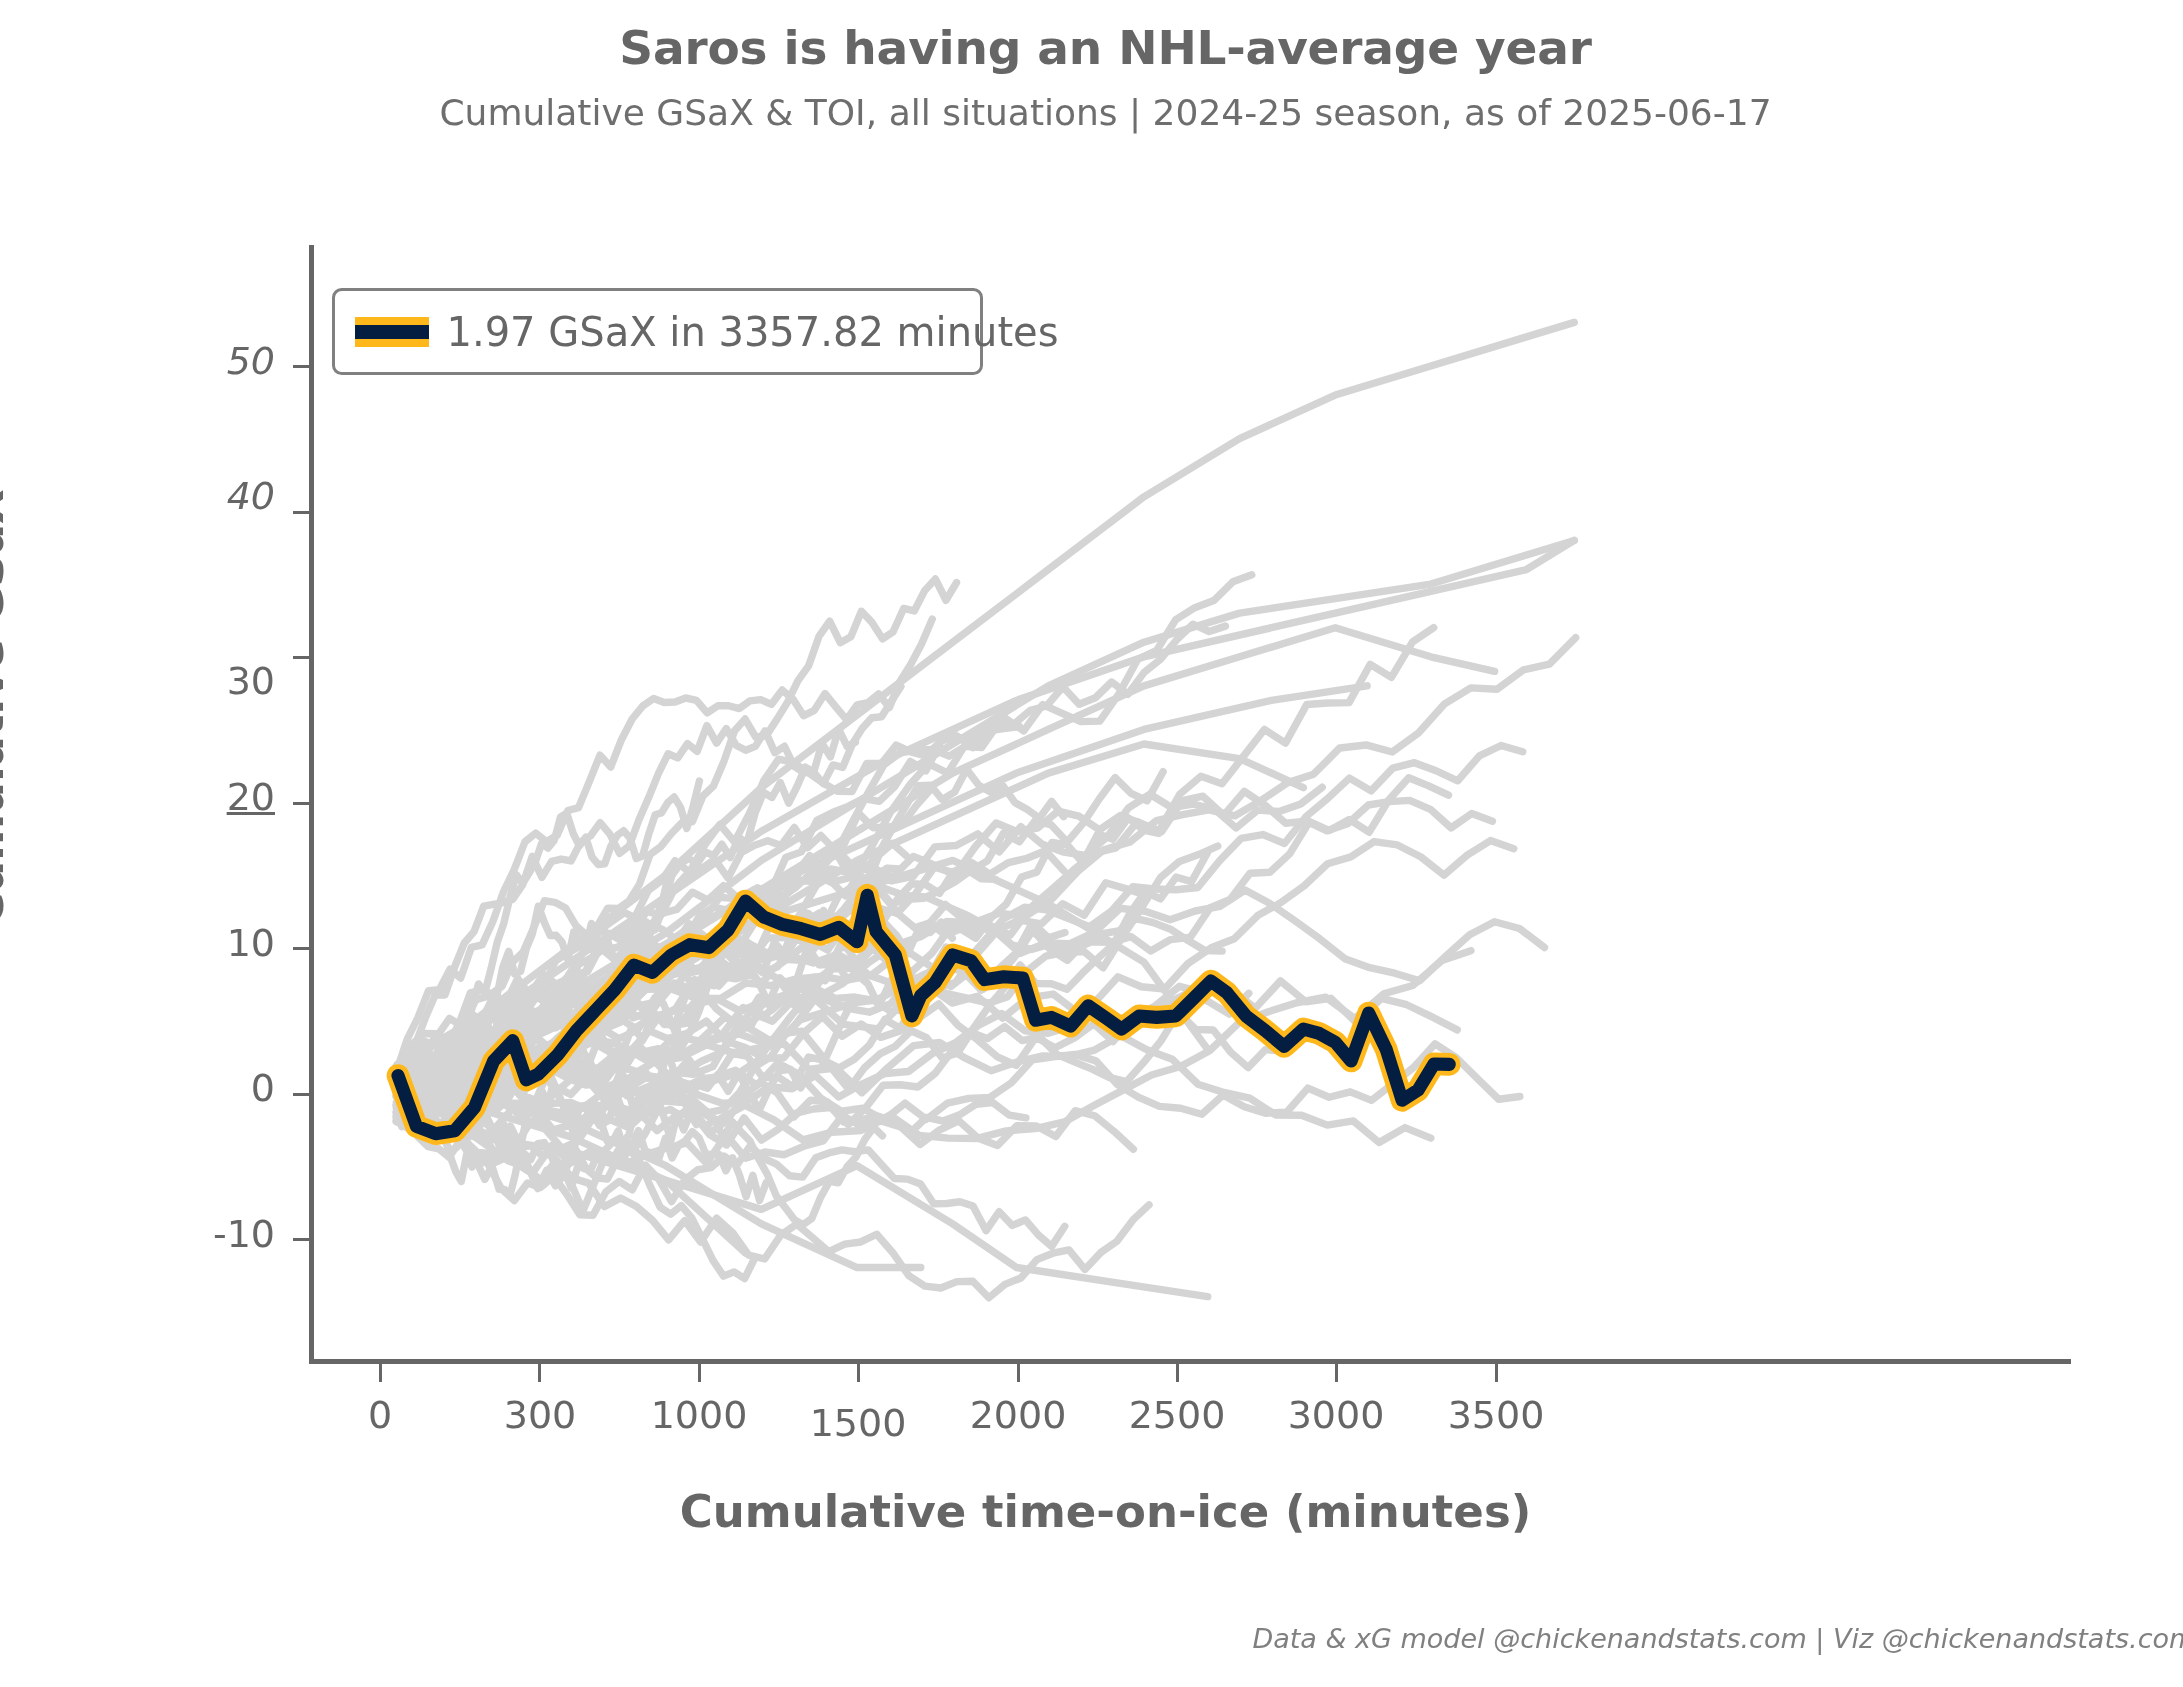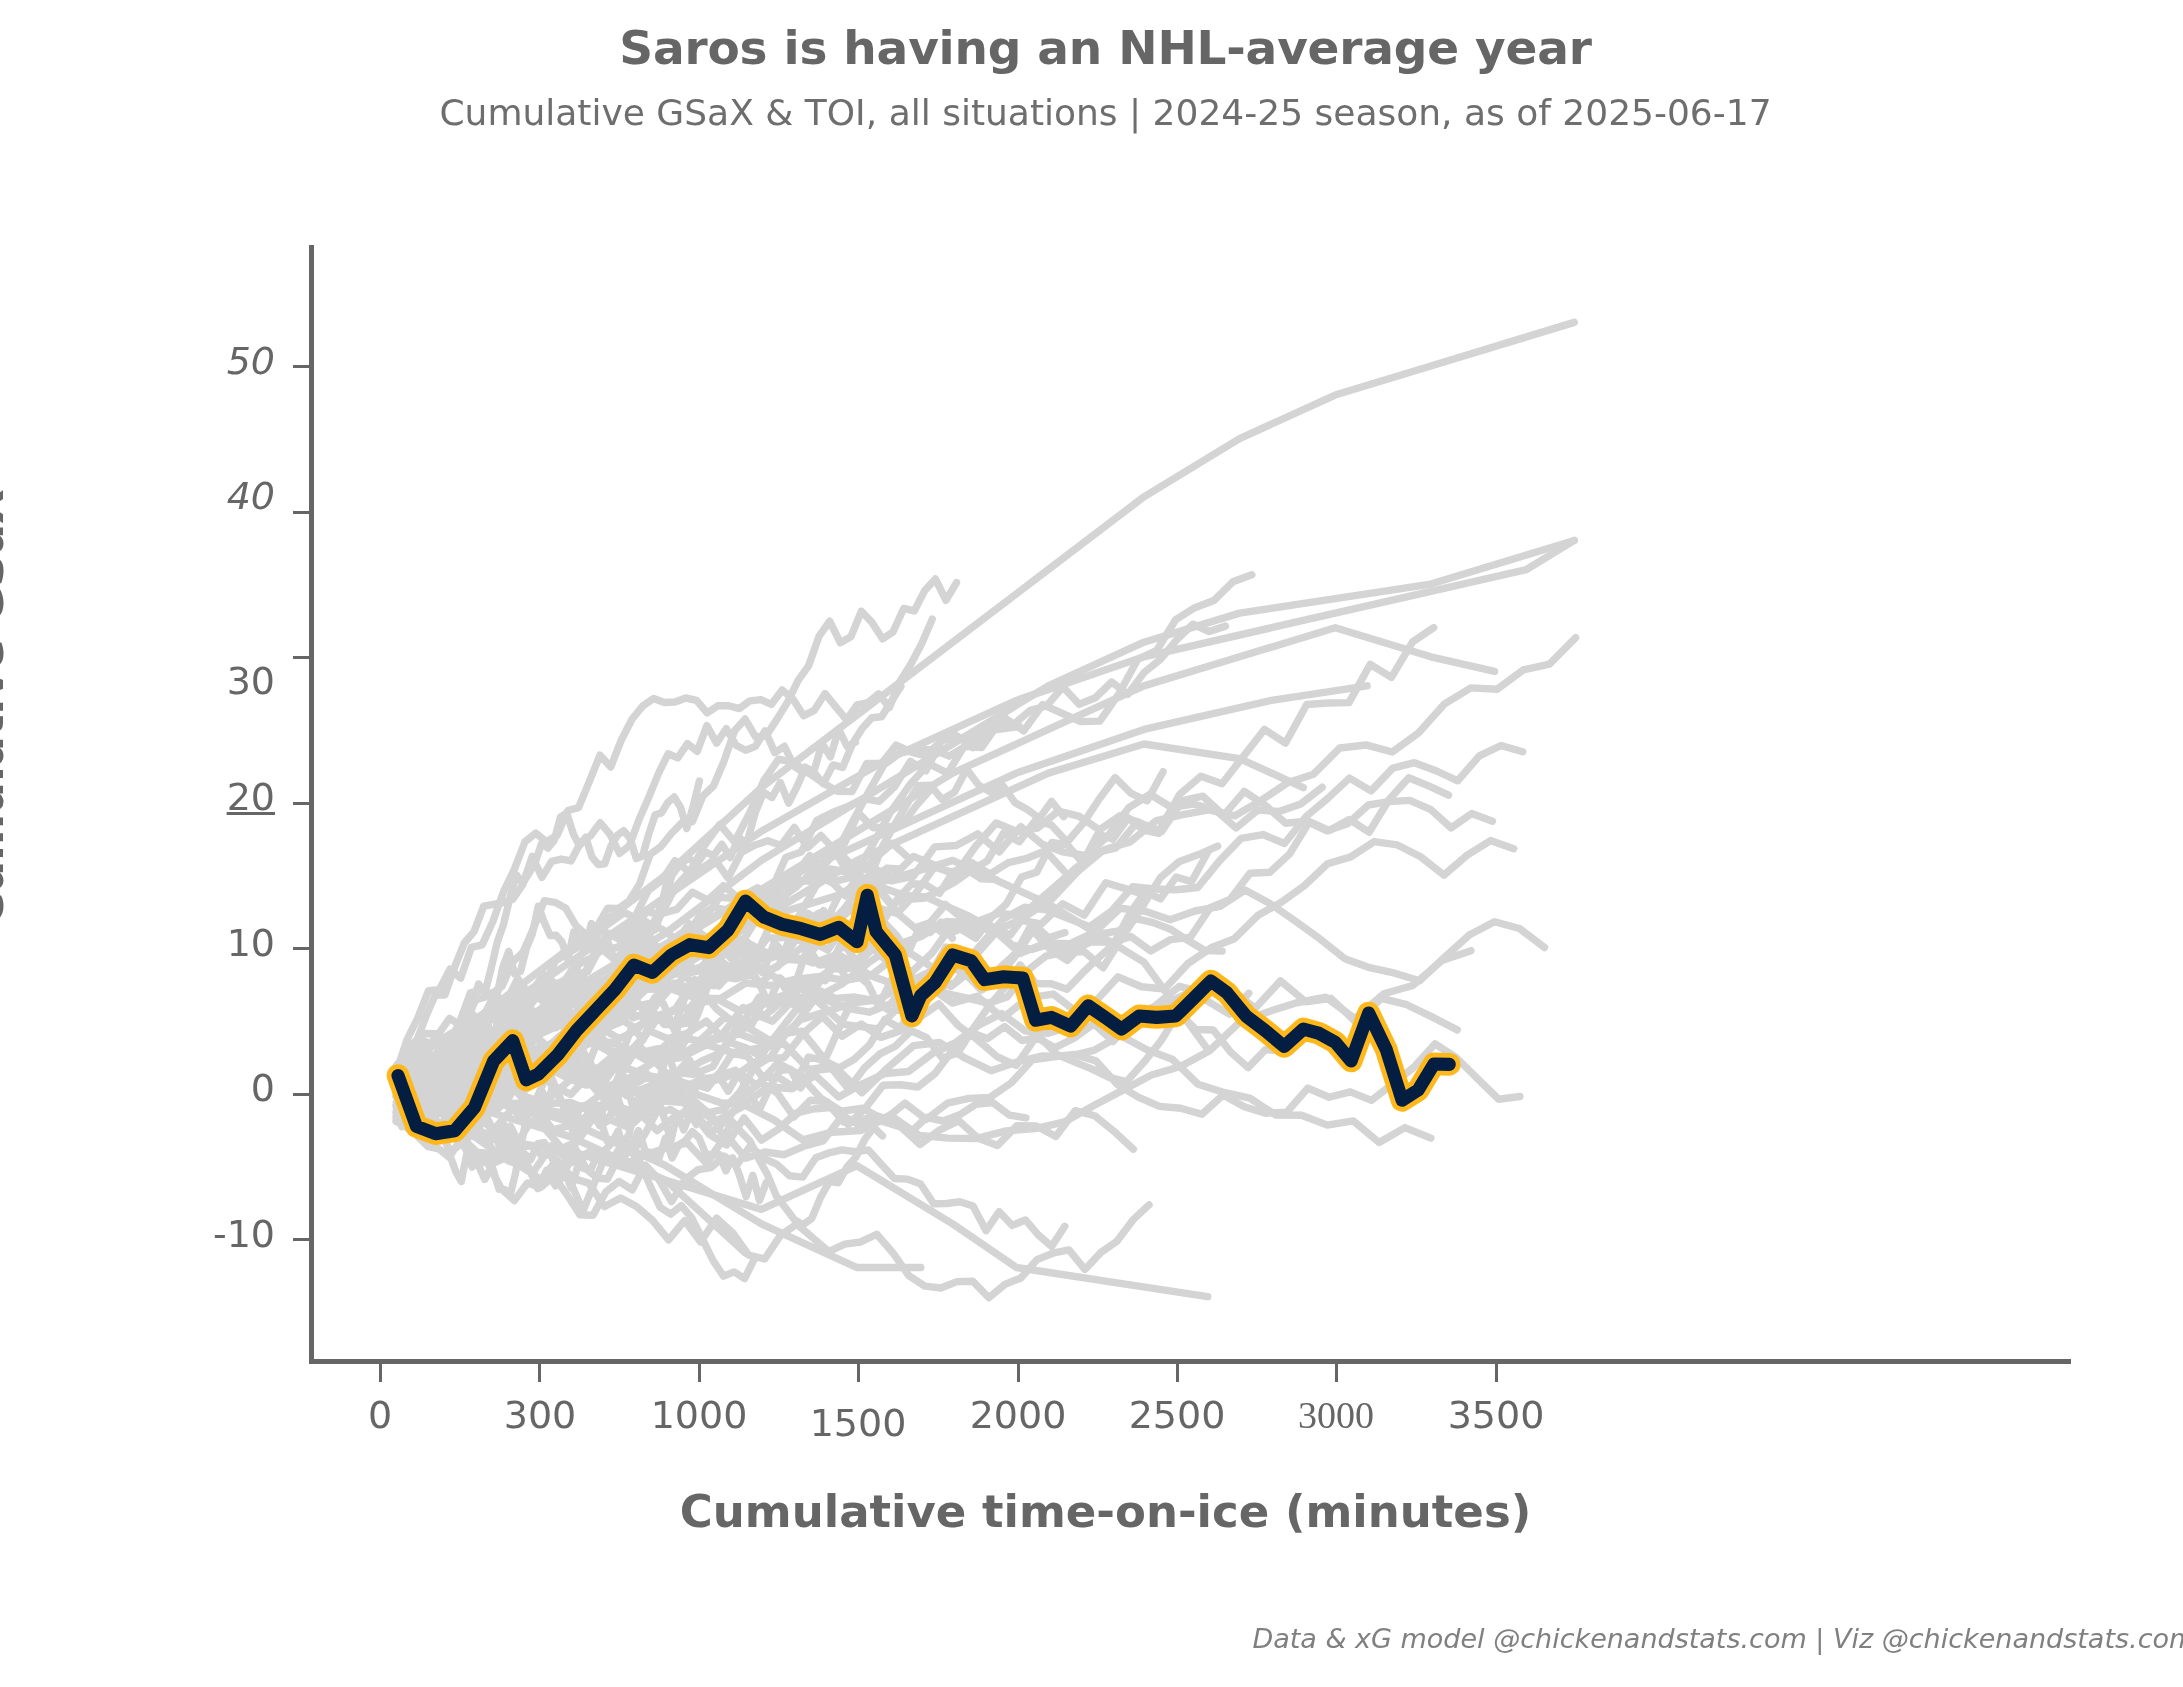--- a/index.html
+++ b/index.html
@@ -283,23 +283,27 @@
   <div class="xtick" style="left:1176px; top:1364px;"></div>
   <div class="xtick" style="left:1335px; top:1364px;"></div>
   <div class="xtick" style="left:1495px; top:1364px;"></div>
 
   <div class="xlabel-txt" style="left:271px;  top:1393px; width:218px;">0</div>
   <div class="xlabel-txt" style="left:431px;  top:1393px; width:218px;">300</div>
   <div class="xlabel-txt" style="left:590px; top:1393px; width:218px;">1000</div>
   <div class="xlabel-txt" style="left:749px; top:1393px; width:218px;margin-top:8px;">1500</div>
   <div class="xlabel-txt" style="left:909px; top:1393px; width:218px;">2000</div>
   <div class="xlabel-txt" style="left:1068px; top:1393px; width:218px;">2500</div>
-  <div class="xlabel-txt" style="left:1227px; top:1393px; width:218px;font-family:Liberation Serif, serif;">3000</div>
+  <div class="xlabel-txt" style="left:1227px; top:1393px; width:218px;">3000</div>
   <div class="xlabel-txt" style="left:1387px; top:1393px; width:218px;">3500</div>
 
   <div id="ylabel">Cumulative GSaX</div>
   <div id="xlabel">Cumulative time-on-ice (minutes)</div>
 
+  <div id="legend">
+    <div id="legend-swatch"></div>
+    <div id="legend-label">1.97 GSaX in 3357.82 minutes</div>
+  </div>
 
   <div id="footer">Data &amp; xG model @chickenandstats.com | Viz @chickenandstats.com</div>
 
 </div>
 
 
 </body></html>

